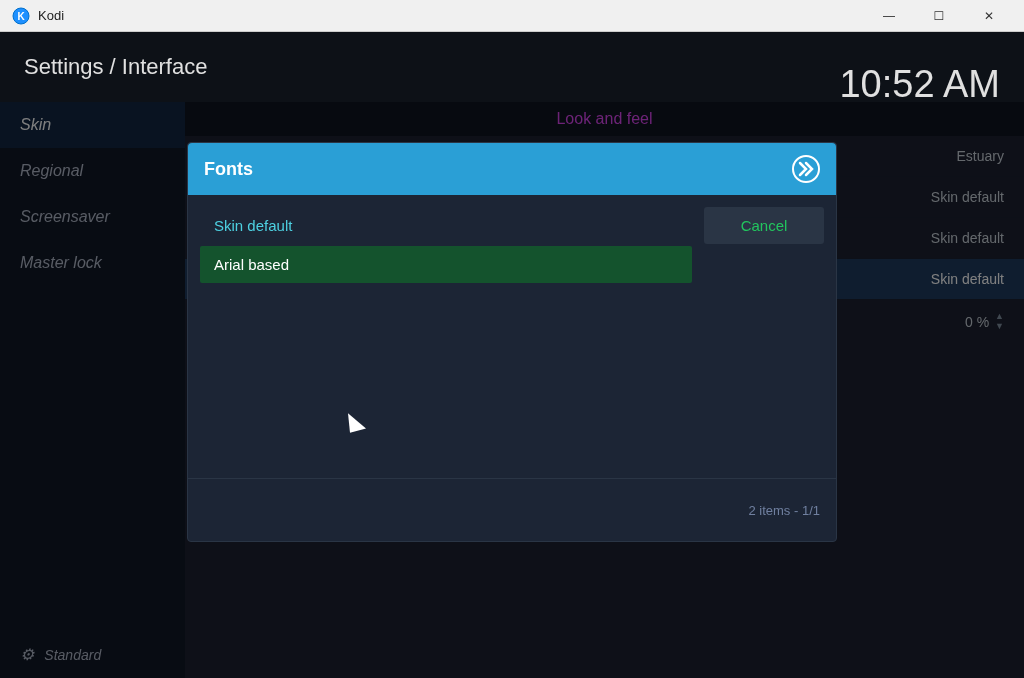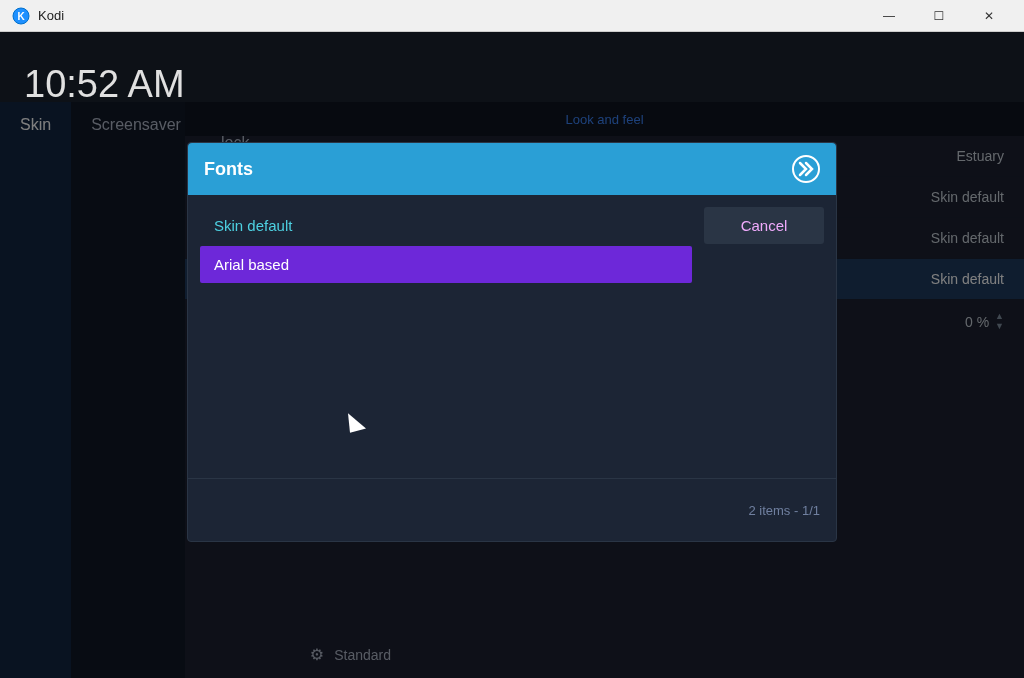--- a/index.html
+++ b/index.html
@@ -89,21 +89,22 @@
       display: flex;
       position: relative;
       background: #1c2030;
     }
 
     
     #sidebar {
       width: 185px;
       background: #111827;
       display: flex;
-      flex-direction: row;
+      flex-direction: column;
+      font-style: italic;
     }
     .sidebar-item {
       padding: 14px 20px;
       color: #b0b8c8;
       font-size: 16px;
       cursor: pointer;
     }
     .sidebar-item.active {
       color: #ffffff;
       background: #1e90ff22;
@@ -131,22 +132,22 @@
       flex-direction: column;
     }
 
     
     #section-header {
       background: #0f1520;
       padding: 8px 16px;
       text-align: center;
     }
     #section-title {
-      color: #3b82f6;
-      font-size: 13px;
+      color: #d946ef;
+      font-size: 16px;
     }
 
     
     #settings-list {
       flex: 1;
       padding: 0;
     }
     .setting-row {
       display: flex;
       align-items: center;
@@ -258,33 +259,33 @@
       border-radius: 2px;
       cursor: pointer;
       font-size: 15px;
     }
     .dialog-list-item.normal {
       color: #4dd0e1;
       background: transparent;
     }
     .dialog-list-item.selected {
       color: #ffffff;
-      background: #6d28d9;
+      background: #14532d;
     }
 
     #dialog-actions {
       display: flex;
       flex-direction: column;
       gap: 8px;
       min-width: 120px;
     }
 
     .dialog-btn {
       background: #2a3545;
-      color: #f0abfc;
+      color: #22c55e;
       border: none;
       padding: 10px 20px;
       border-radius: 3px;
       font-size: 15px;
       cursor: pointer;
       text-align: center;
     }
 
     #dialog-footer {
       padding: 22px 16px;
@@ -331,28 +332,32 @@
   <div id="titlebar-controls">
     <button class="win-btn">—</button>
     <button class="win-btn">☐</button>
     <button class="win-btn close">✕</button>
   </div>
 </div>
 
 <div id="main-window">
 
   <div id="header">
+    <span id="header-title">Settings / Interface</span>
     <span id="header-time">10:52 AM</span>
   </div>
 
   <div id="content">
 
     <div id="sidebar">
       <div class="sidebar-item active">
         <span>Skin</span>
+      </div>
+      <div class="sidebar-item">
+        <span>Regional</span>
       </div>
       <div class="sidebar-item">
         <span>Screensaver</span>
       </div>
       <div class="sidebar-item">
         <span>Master lock</span>
       </div>
 
       <div id="settings-level">
         <span class="gear-icon">⚙</span>

